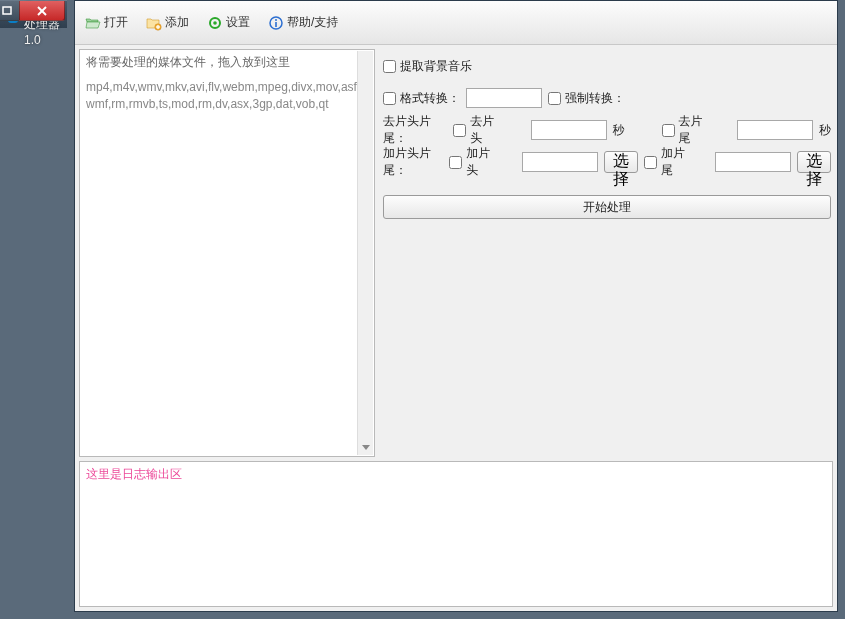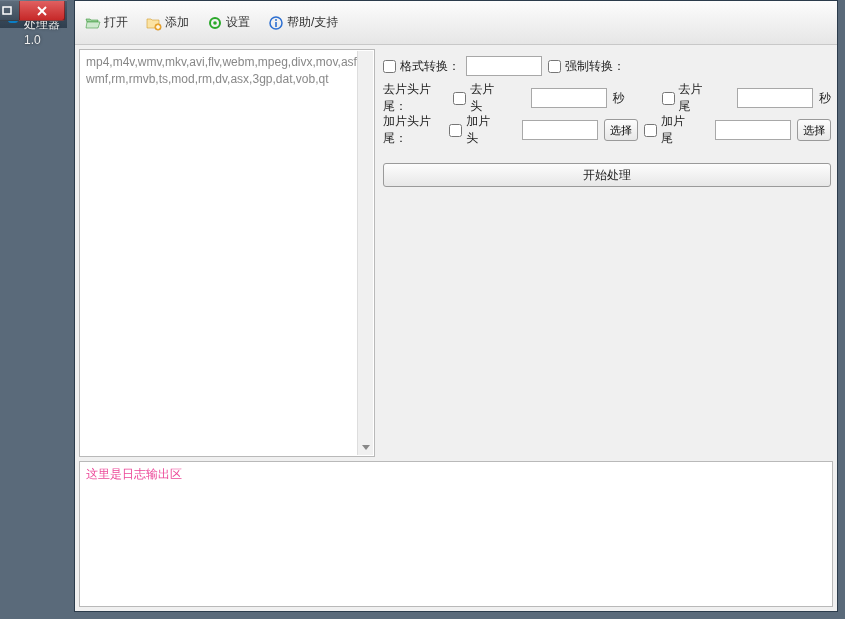--- a/index.html
+++ b/index.html
@@ -138,21 +138,21 @@
   border: 1px solid #a8a8a8;
   background: #fff;
   padding: 0 3px;
   font-size:12px;
 }
 .txt.w70 { width:76px; }
 .sel-btn {
   height:22px; width:40px;
   background: linear-gradient(to bottom,#fdfdfd,#e8e8e8);
   border:1px solid #9a9a9a; border-radius:3px;
-  font-size:11px; line-height:18px; text-align:center;
+  font-size:16px; line-height:18px; text-align:center;
 }
 .process-btn {
   margin-top: 12px;
   height: 24px;
   background: linear-gradient(to bottom,#fdfdfd,#e7e7e7);
   border:1px solid #9a9a9a; border-radius:3px;
   text-align:center; line-height:22px;
 }
 .log-area {
   height: 146px;
@@ -239,35 +239,42 @@
         </span>
         <span>帮助/支持</span>
       </div>
     </div>
 
     <div class="body-area">
       <div class="upper">
 
         <div class="left-col">
           <div class="drop-area">
+            <div class="line1">将需要处理的媒体文件，拖入放到这里</div>
             <div class="fmt-list">mp4,m4v,wmv,mkv,avi,flv,webm,mpeg,divx,mov,asf,wmf,rm,rmvb,ts,mod,rm,dv,asx,3gp,dat,vob,qt</div>
             <div class="drop-scroll">
               <div class="arrow">
                 <svg width="8" height="8" viewBox="0 0 8 8">
                     <polygon points="0,2 8,2 4,7" fill="#888"></polygon>
                   </svg>
               </div>
             </div>
           </div>
         </div>
 
         <div class="right-col">
           <div class="row">
             <label class="cb">
               <input type="checkbox" style="">
+              <span>提取背景音乐</span>
+            </label>
+          </div>
+          <div class="row">
+            <label class="cb">
+              <input type="checkbox" style="">
               <span>格式转换：</span>
             </label>
             <input class="txt w70" value="" style="">
             <label class="cb">
               <input type="checkbox" style="">
               <span>强制转换：</span>
             </label>
           </div>
           <div class="row">
             <span class="spacer-label">去片头片尾：</span>

